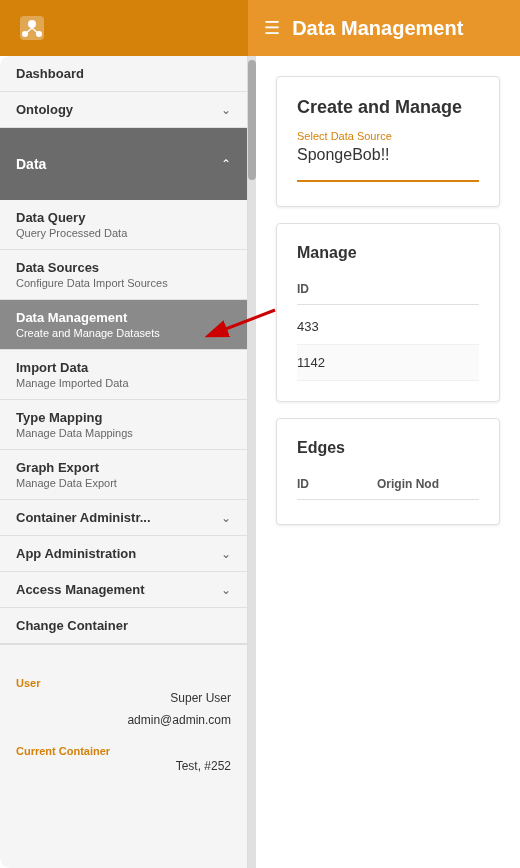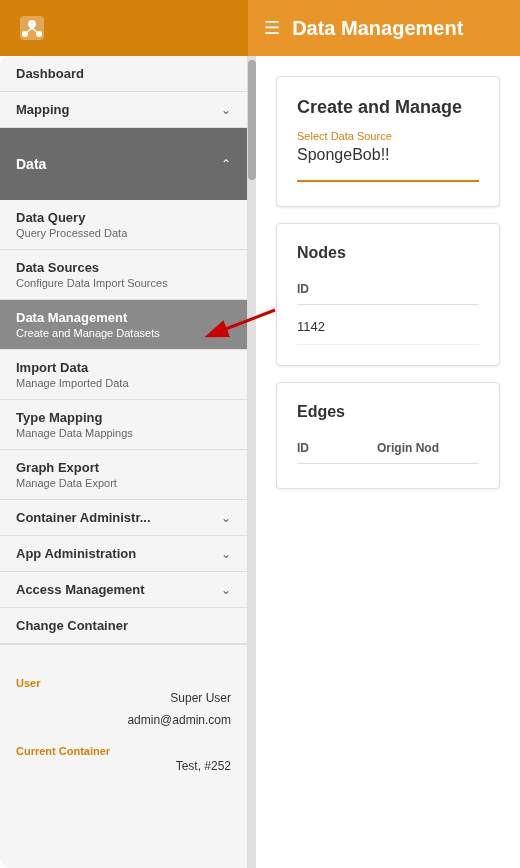--- a/index.html
+++ b/index.html
@@ -271,21 +271,21 @@
     <div class="sidebar">
 
       <div class="sidebar-item">
         <div class="item-content">
           <span class="item-title">Dashboard</span>
         </div>
       </div>
 
       <div class="sidebar-item">
         <div class="item-content">
-          <span class="item-title">Mapping</span>
+          <span class="item-title">Ontology</span>
         </div>
         <span class="chevron">⌄</span>
       </div>
 
       <div class="sidebar-section-header">
         <span class="item-title">Data</span>
         <span class="chevron">⌃</span>
       </div>
 
       <div class="sidebar-item">
@@ -374,23 +374,26 @@
 
   <div class="content">
 
     <div class="content-card">
       <div class="card-title">Create and Manage</div>
       <div class="select-label">Select Data Source</div>
       <div class="select-value">SpongeBob!!</div>
     </div>
 
     <div class="content-card">
-      <div class="section-title">Nodes</div>
+      <div class="section-title">Manage</div>
       <div class="table-header">
         <span class="col col-id">ID</span>
+      </div>
+      <div class="table-row">
+        <span class="col col-id">433</span>
       </div>
       <div class="table-row">
         <span class="col col-id">1142</span>
       </div>
     </div>
 
     <div class="content-card">
       <div class="section-title">Edges</div>
       <div class="table-header">
         <span class="col col-id">ID</span>

